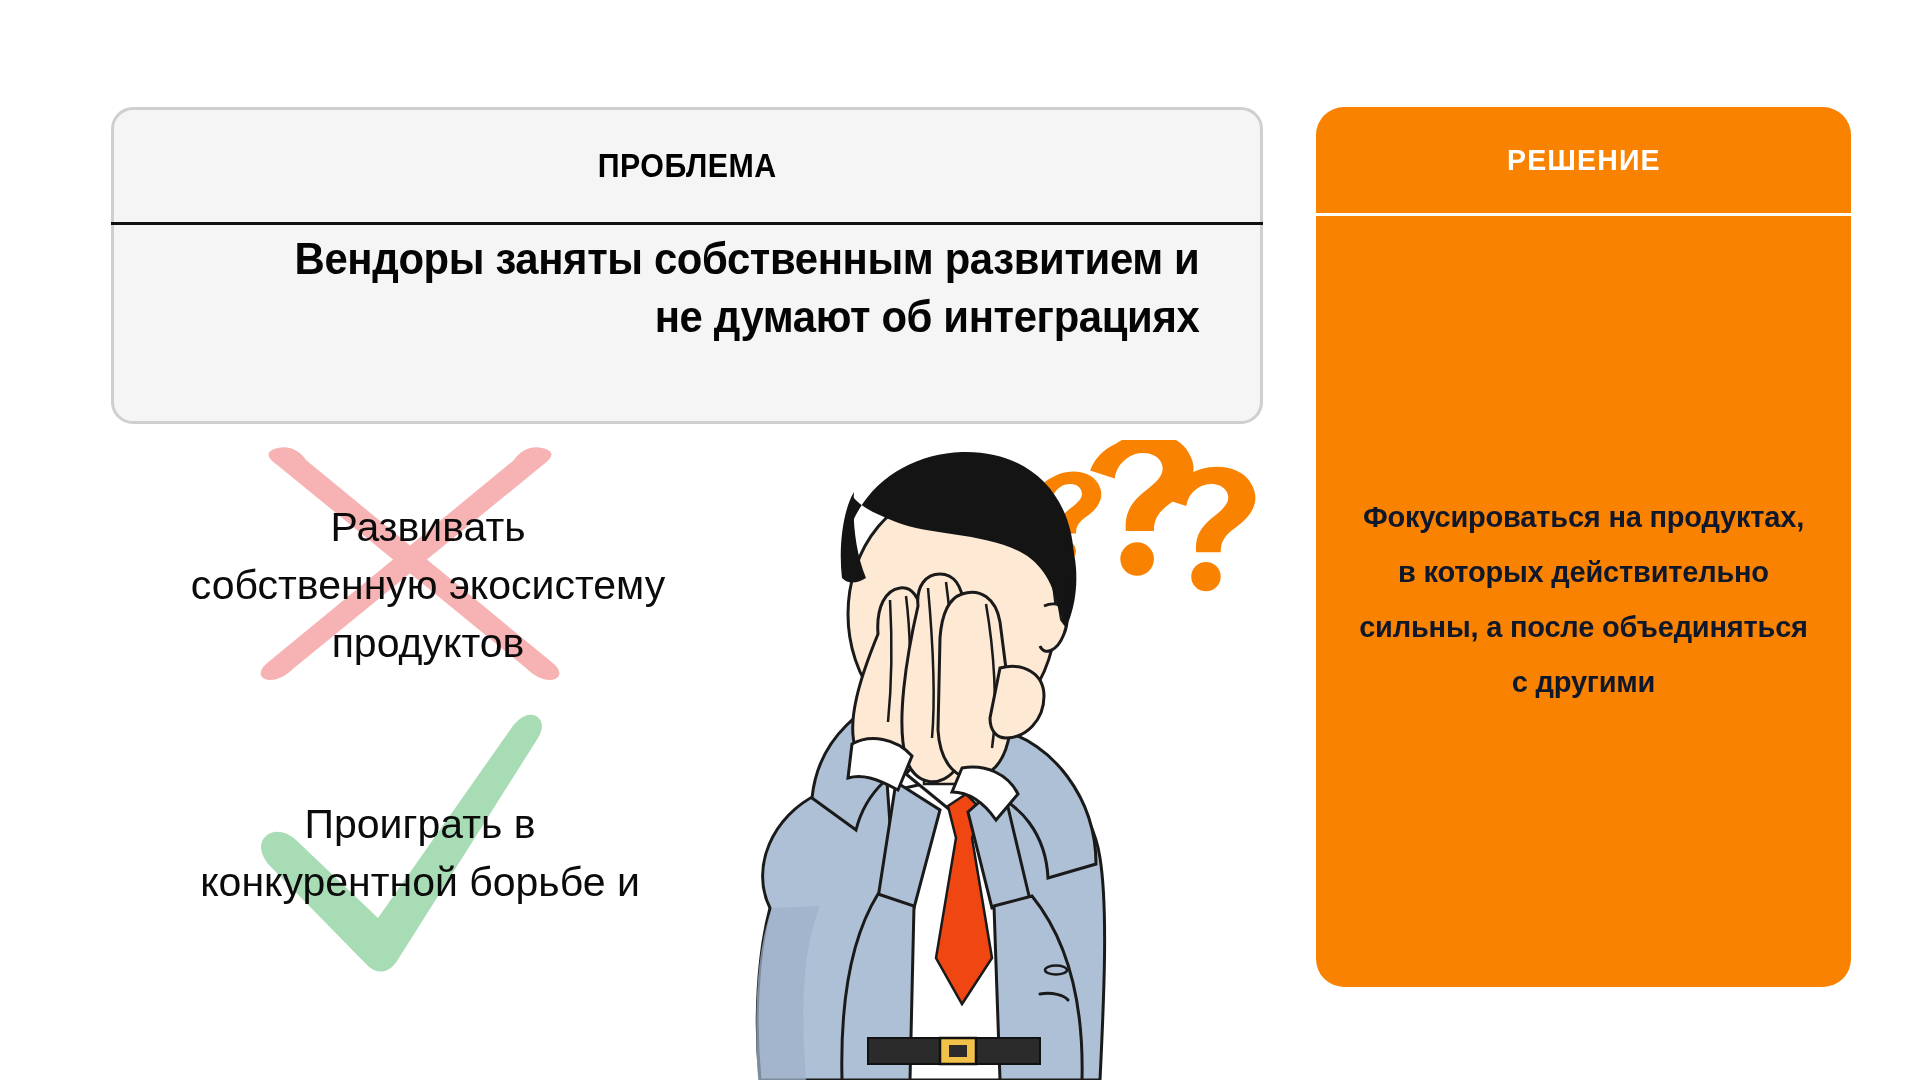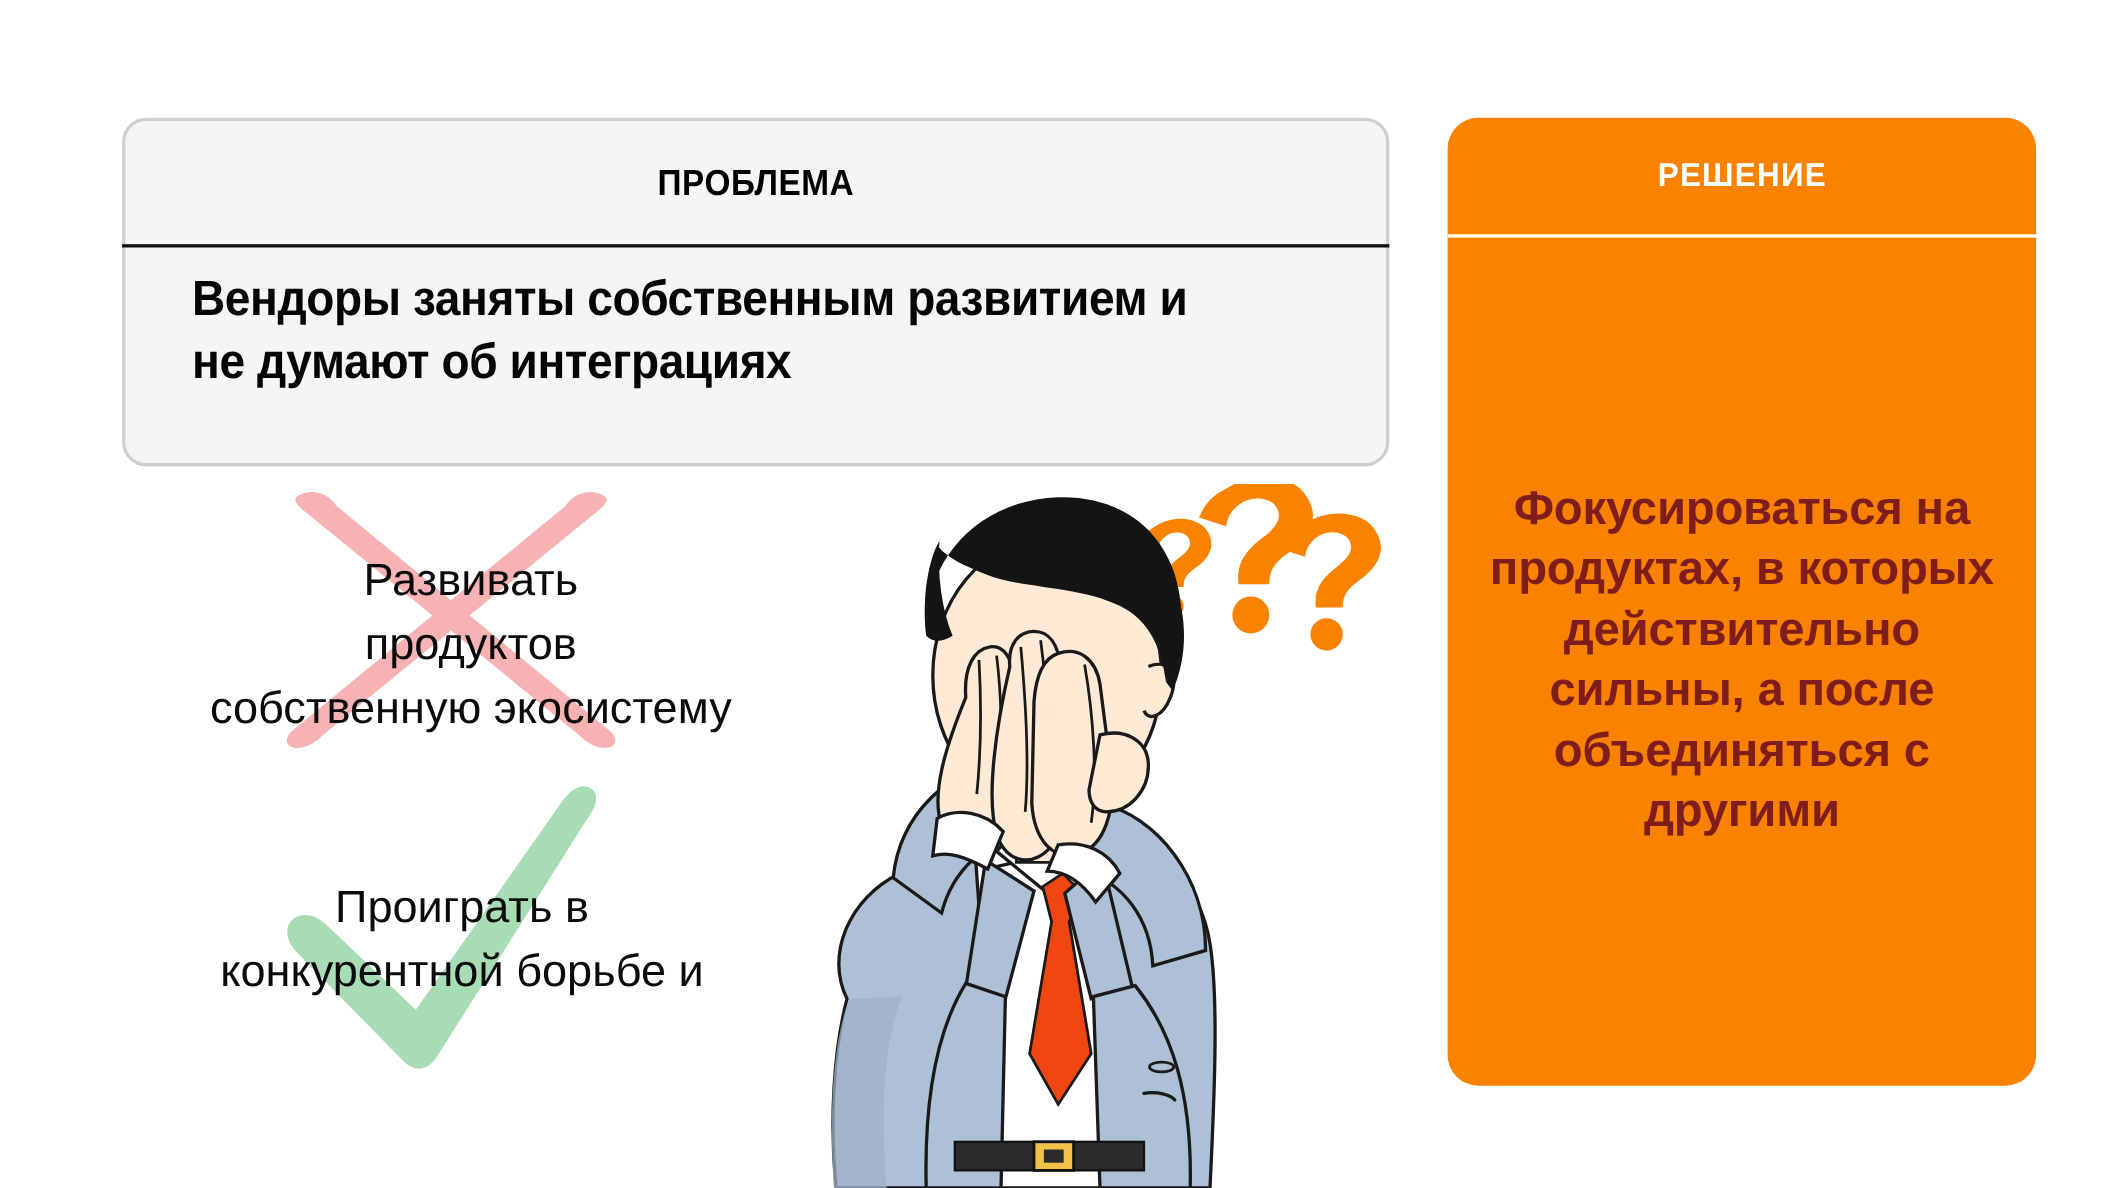--- a/index.html
+++ b/index.html
@@ -45,25 +45,25 @@
     transform: scaleX(0.92);
   }
   .problem-divider {
     position: absolute;
     left: -3px; top: 112px;
     width: 1152px; height: 3px;
     background: #111111;
   }
   .problem-body {
     position: absolute;
-    left: 0; top: 132px;
+    left: 0; top: 120px;
     width: 100%;
     padding: 0 22px;
     box-sizing: border-box;
-    text-align: left;
+    text-align: right;
   }
   .problem-body-line {
     font-size: 45px;
     font-weight: 700;
     color: #050505;
     line-height: 58px;
     letter-spacing: -0.4px;
     transform: scaleX(0.93);
     transform-origin: center;
     white-space: nowrap;
@@ -99,23 +99,23 @@
   }
   .solution-body {
     position: absolute;
     left: 0; top: 106px;
     width: 100%; height: 774px;
     display: flex; align-items: center; justify-content: center;
     padding: 0 36px;
     box-sizing: border-box;
   }
   .solution-body-text {
-    font-size: 43px;
+    font-size: 29px;
     font-weight: 700;
-    color: #7f1d1d;
+    color: #0f172a;
     line-height: 55px;
     text-align: center;
     letter-spacing: -0.2px;
   }
 
   
   .statement {
     position: absolute;
     text-align: center;
   }
@@ -209,22 +209,22 @@
       <path d="M284 4 C276 0 266 6 258 18 L126 206 L44 128
                C34 119 22 117 14 124 C6 131 8 143 18 154 L116 254
                C126 263 137 261 145 249 L286 26 C292 16 291 8 284 4 Z"></path>
       <path d="M276 14 C271 12 266 16 261 24 L127 212 L42 134
                C36 129 30 129 27 133 L120 238 L276 14 Z" opacity="0.45"></path>
     </g>
   </svg>
 
   <div class="statement statement-neg">
     <div class="statement-text">Развивать</div>
+    <div class="statement-text">собственную экосистему</div>
     <div class="statement-text">продуктов</div>
-    <div class="statement-text">собственную экосистему</div>
   </div>
 
   <div class="statement statement-pos">
     <div class="statement-text">Проиграть в</div>
     <div class="statement-text">конкурентной борьбе и</div>
   </div>
 
   <svg class="question-marks" viewBox="0 0 228 170">
     <g fill="#f98200">
 

